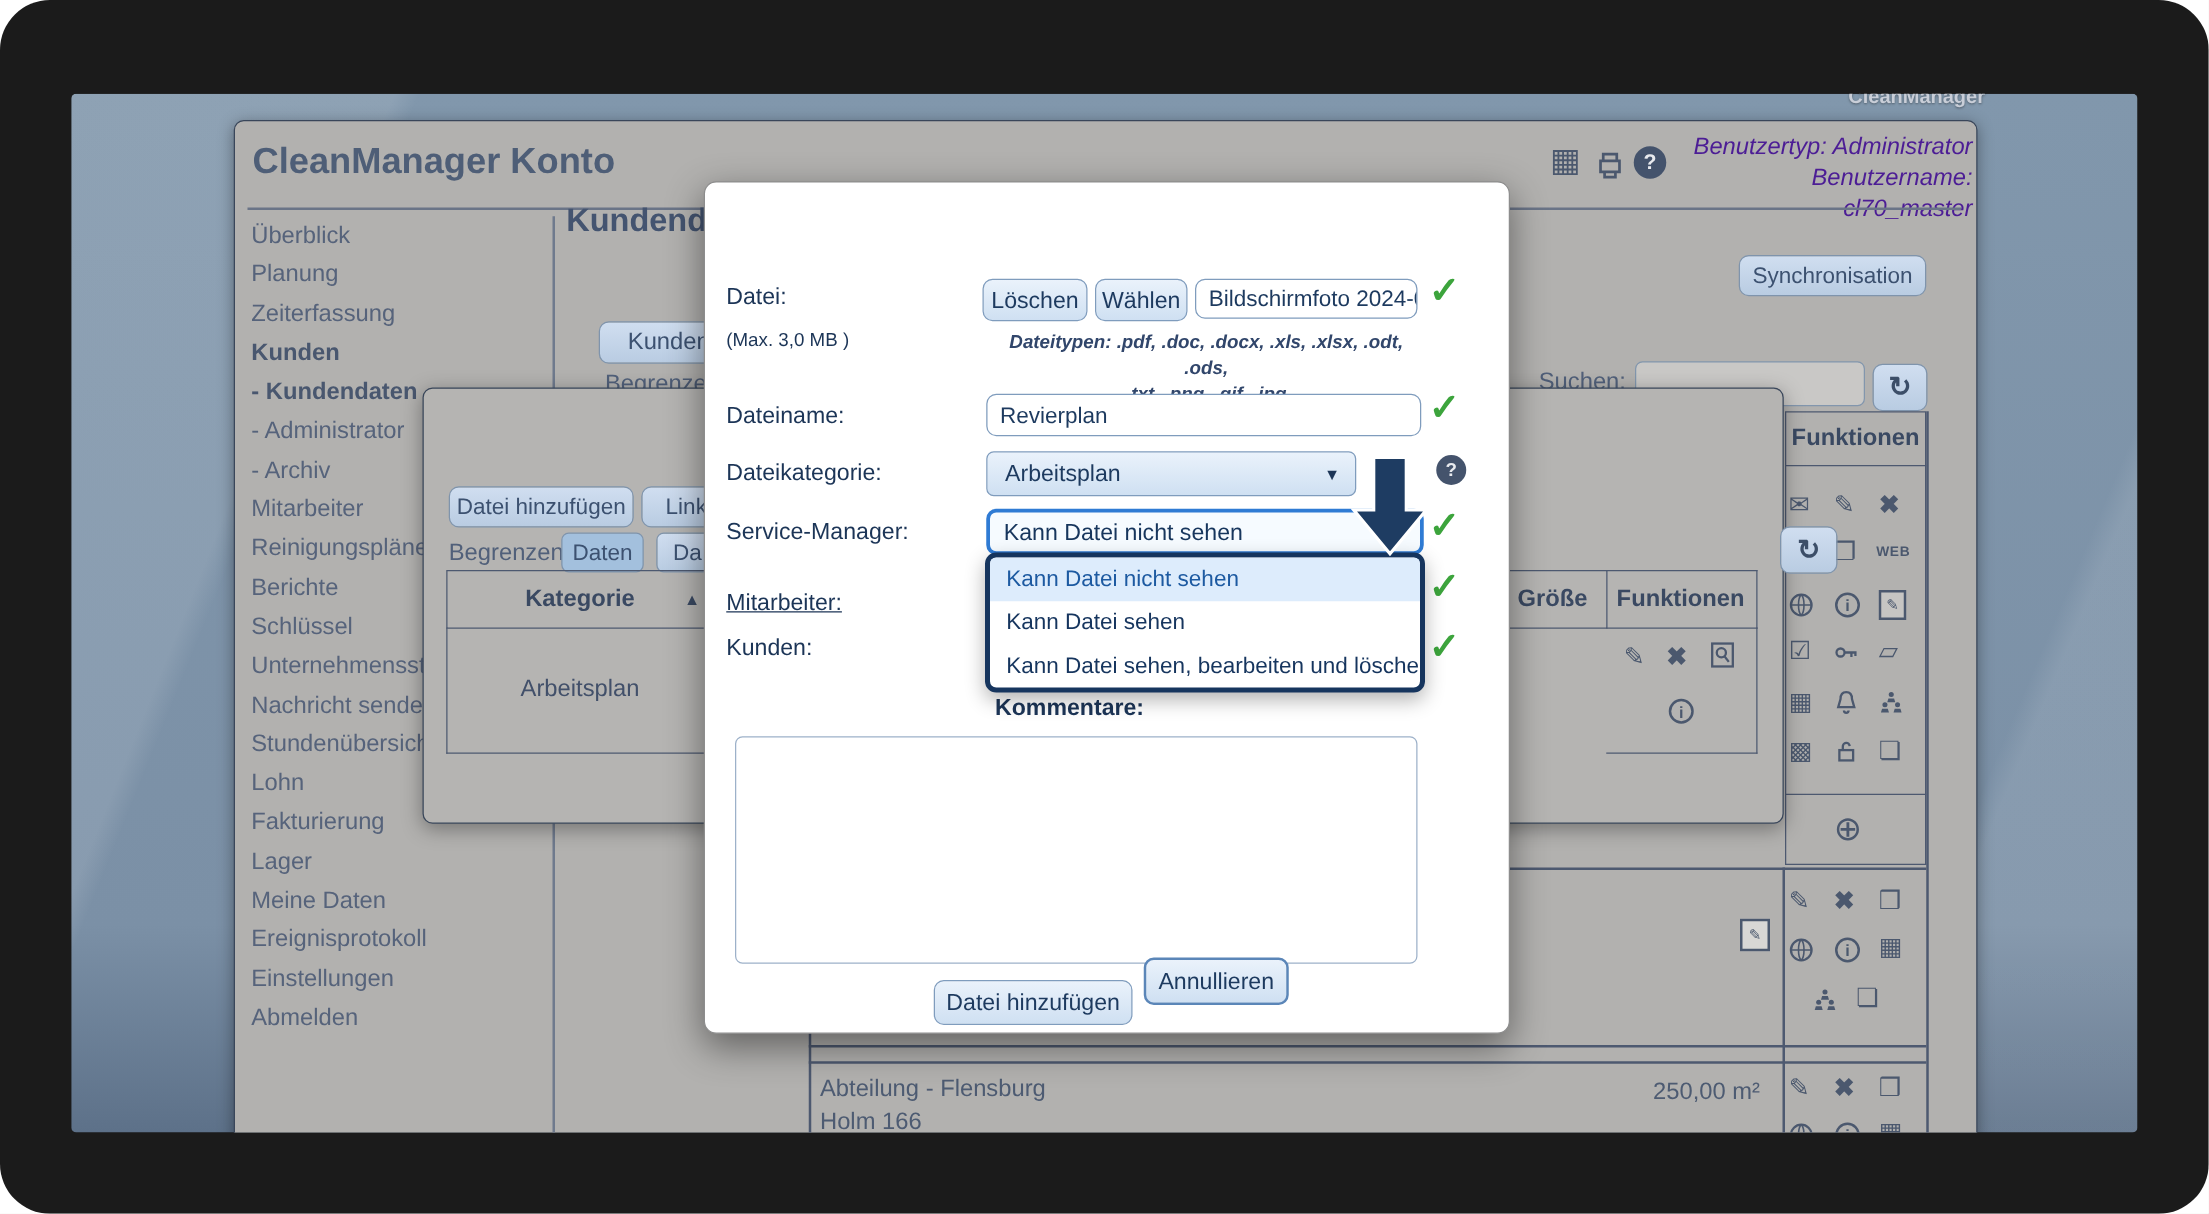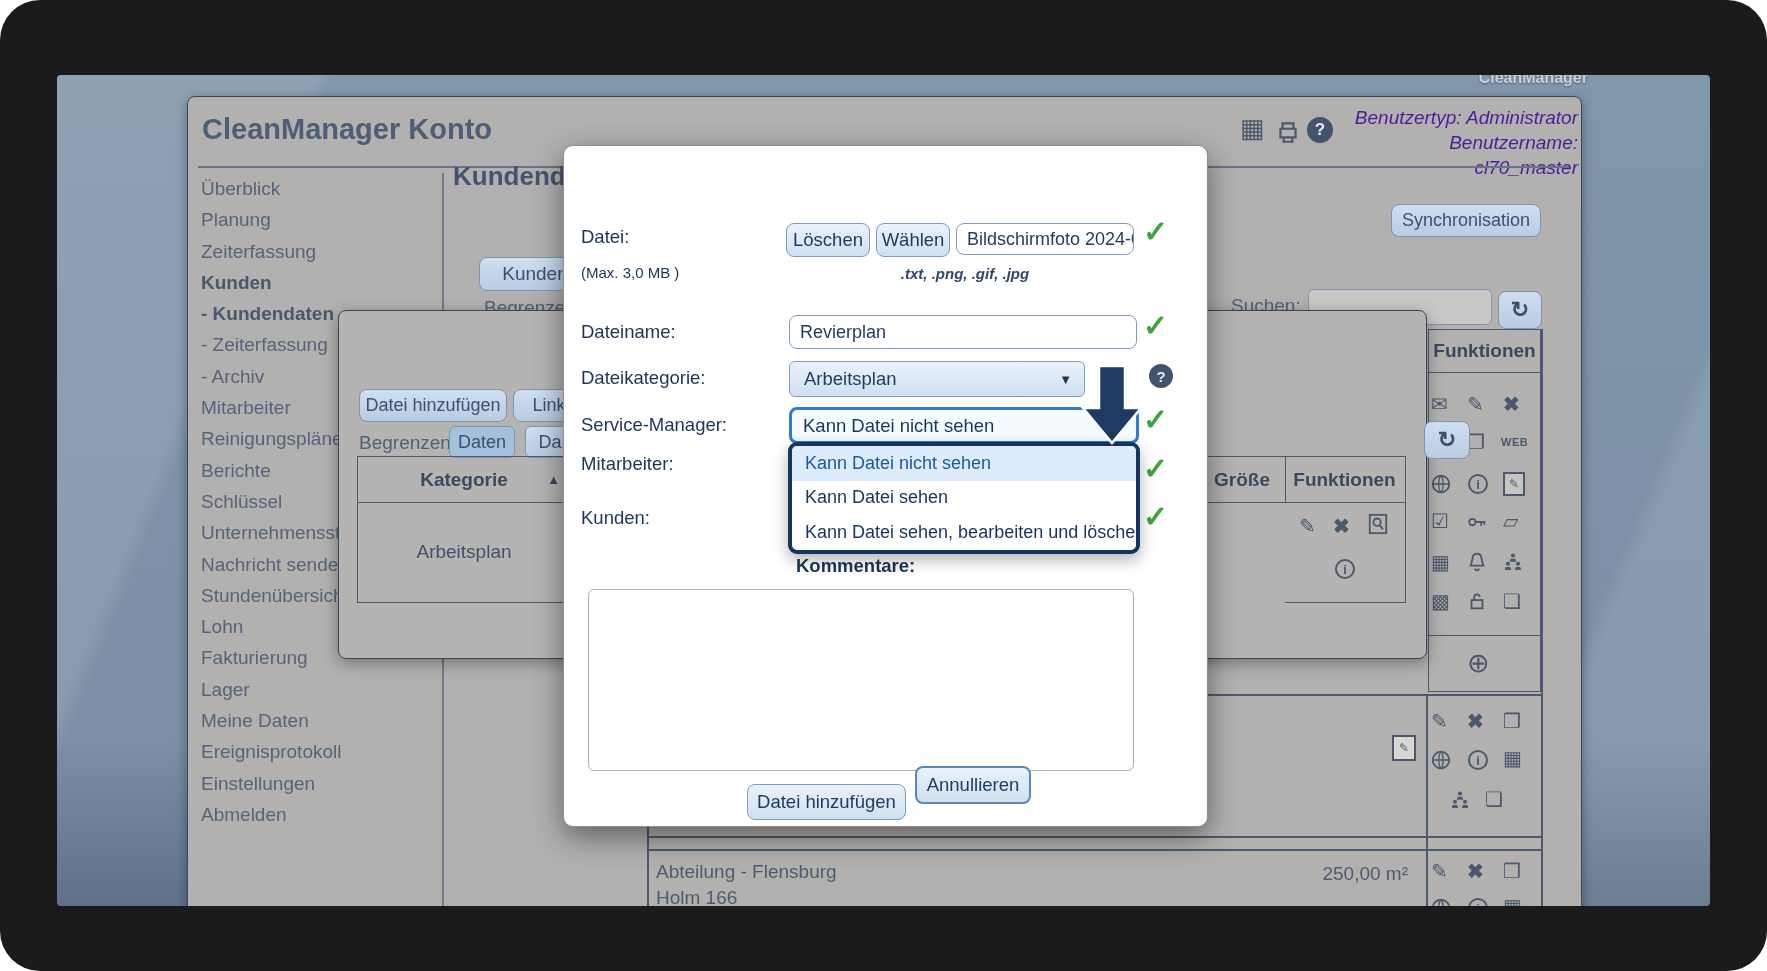--- a/index.html
+++ b/index.html
@@ -117,21 +117,21 @@
       </div>
       <div class="abs hrule" style="left:10px;top:69px;width:1371px;"></div>
       <div class="abs vrule" style="left:254px;top:76px;height:736px;"></div>
 
       <div class="abs menu" style="left:13px;top:76px;">
         <div>Überblick</div>
         <div>Planung</div>
         <div>Zeiterfassung</div>
         <div class="b">Kunden</div>
         <div class="b">- Kundendaten</div>
-        <div>- Zeiterfassung</div>
+        <div>- Administrator</div>
         <div>- Archiv</div>
         <div>Mitarbeiter</div>
         <div>Reinigungspläne</div>
         <div>Berichte</div>
         <div>Schlüssel</div>
         <div>Unternehmensst</div>
         <div>Nachricht sende</div>
         <div>Stundenübersich</div>
         <div>Lohn</div>
         <div>Fakturierung</div>
@@ -254,20 +254,21 @@
     <div class="abs modal" style="left:506px;top:70px;">
 
       <div class="abs m-lbl" style="left:17px;top:80px;">Datei:</div>
       <div class="abs m-btn" style="left:222px;top:77px;width:82px;height:32px;">Löschen</div>
       <div class="abs m-btn" style="left:312px;top:77px;width:72px;height:32px;">Wählen</div>
       <div class="abs m-input" style="left:392px;top:77px;width:178px;height:32px;">Bildschirmfoto 2024-06</div>
       <span class="abs check" style="left:579px;top:68px;">✓</span>
 
       <div class="abs m-lbl" style="left:17px;top:118px;font-size:15px;">(Max. 3,0 MB )</div>
       <div class="abs ftypes" style="left:225px;top:117px;width:352px;">
+        <div>Dateitypen: .pdf, .doc, .docx, .xls, .xlsx, .odt, .ods,</div>
         <div>.txt, .png, .gif, .jpg</div>
       </div>
 
       <div class="abs m-lbl" style="left:17px;top:175px;">Dateiname:</div>
       <div class="abs m-input" style="left:225px;top:169px;width:348px;height:34px;">Revierplan</div>
       <span class="abs check" style="left:579px;top:162px;">✓</span>
 
       <div class="abs m-lbl" style="left:17px;top:221px;">Dateikategorie:</div>
       <div class="abs m-select" style="left:225px;top:215px;width:296px;height:36px;">
         <span>Arbeitsplan</span>
@@ -275,21 +276,21 @@
       </div>
       <div class="abs circle-q" style="left:585px;top:218px;width:24px;height:24px;font-size:15px;">?</div>
 
       <div class="abs m-lbl" style="left:17px;top:268px;">Service-Manager:</div>
       <div class="abs m-select-focus" style="left:225px;top:261px;width:350px;height:37px;">
         <span>Kann Datei nicht sehen</span>
         <span class="caret abs" style="right:12px;font-size:13px;">▼</span>
       </div>
       <span class="abs check" style="left:579px;top:256px;">✓</span>
 
-      <div class="abs m-lbl" style="left:17px;top:307px;">Mitarbeiter:</div>
+      <div class="abs m-lbl" style="left:17px;top:325px;text-decoration:underline;">Mitarbeiter:</div>
       <span class="abs check" style="left:579px;top:305px;">✓</span>
 
       <div class="abs m-lbl" style="left:17px;top:361px;">Kunden:</div>
       <span class="abs check" style="left:579px;top:353px;">✓</span>
 
       <div class="abs m-lbl" style="left:232px;top:409px;font-weight:bold;">Kommentare:</div>
       <div class="abs m-textarea" style="left:24px;top:443px;width:546px;height:182px;"></div>
 
       <div class="abs m-btn" style="left:183px;top:638px;width:157px;height:34px;">Datei hinzufügen</div>
       <div class="abs m-btn" style="left:351px;top:620px;width:112px;height:34px;border:2px solid #5b86b8;">Annullieren</div>

